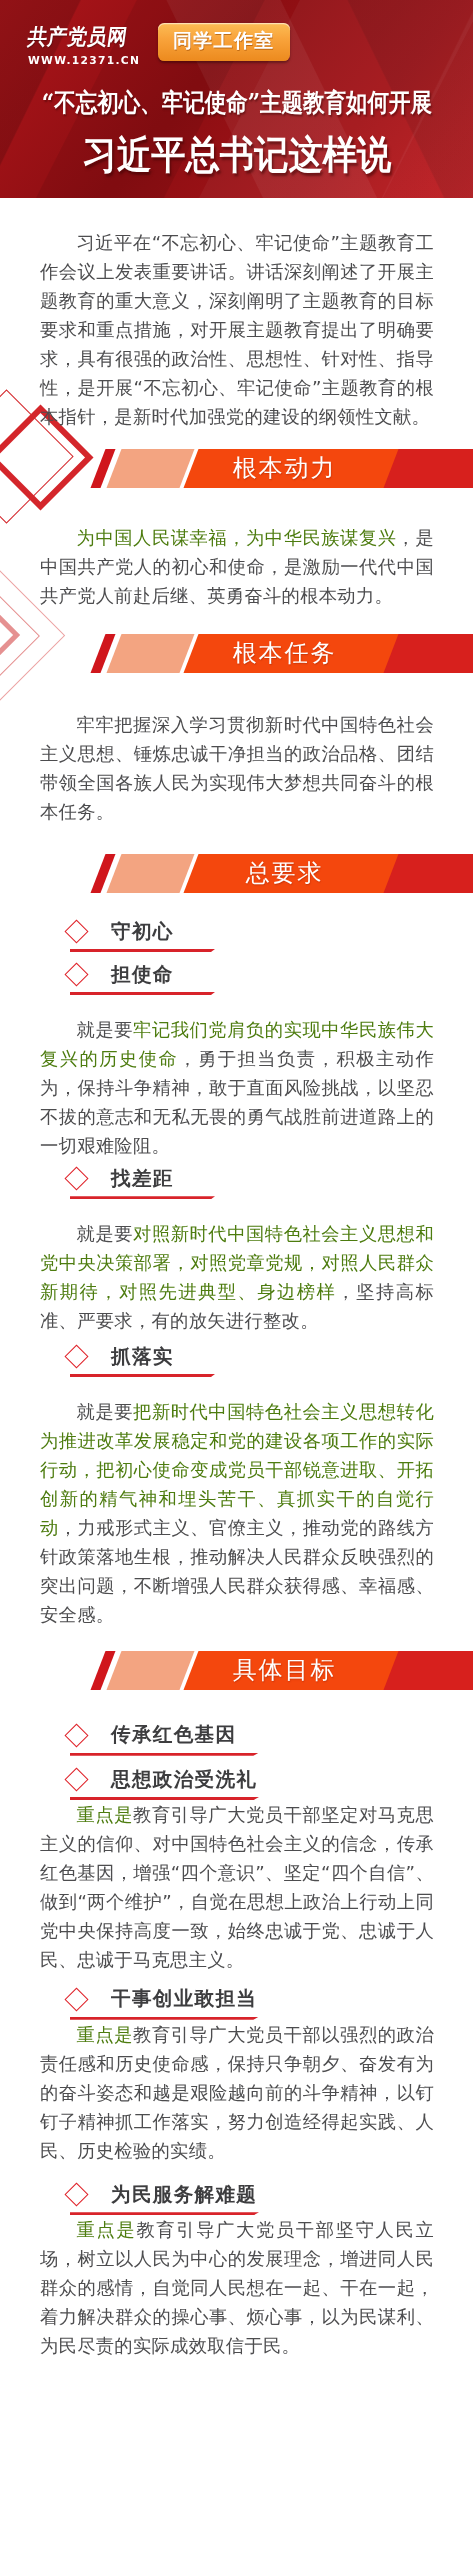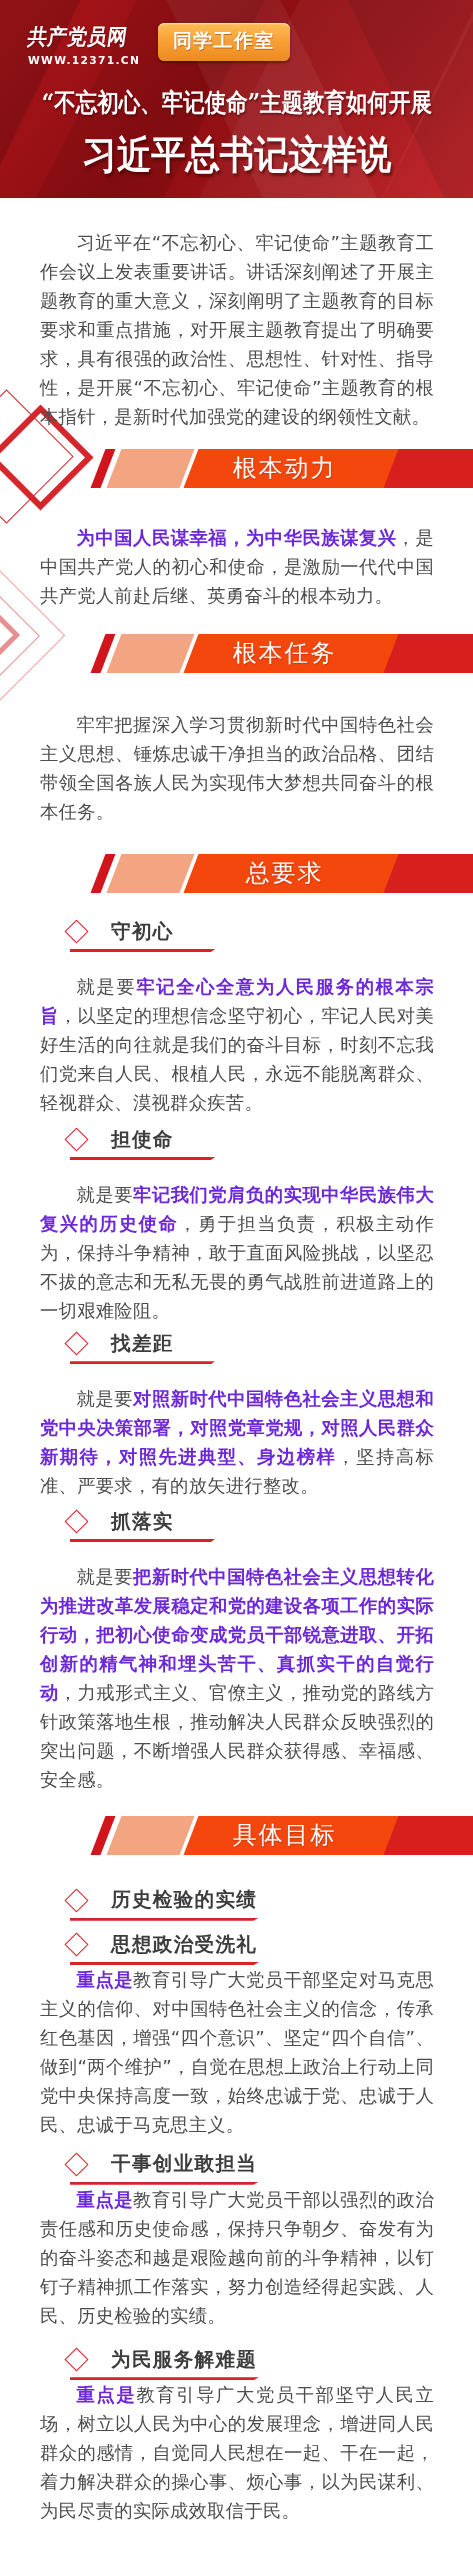--- a/index.html
+++ b/index.html
@@ -42,21 +42,21 @@
   .deco-right .d1{width:95px;height:95px;border:1.9px solid #d4262b;right:-54px;top:211px;}
   .deco-right .d2{width:75px;height:75px;border:6.3px solid #d4262b;right:-78px;top:222px;}
   .deco-left .d1{width:117px;height:117px;border:1.3px solid #eca3a3;left:-76px;top:379px;}
   .deco-left .d2{width:82px;height:82px;border:1.3px solid #e59191;left:-59px;top:397px;}
   .deco-left .d3{width:54px;height:54px;border:5.7px solid #e59191;left:-45px;top:410px;}
 
   
   .content{position:relative;z-index:2;padding:0 40px;}
   p.body{margin:0;font-size:18.3px;line-height:29px;color:#4d4d4f;text-align:justify;
          text-indent:2em;letter-spacing:0.3px;}
-  .red{color:#6d28d9;font-weight:bold;}
+  .red{color:#4d7c0f;}
 
   
   .ribbon{position:relative;height:39px;margin-left:-40px;margin-right:-40px;}
   .ribbon i{position:absolute;top:0;bottom:0;transform:skewX(-21deg);}
   .r-sliver{left:98px;width:9.5px;background:#d0161c;}
   .r-peach{left:114px;width:73px;background:#f3a481;}
   .r-main{left:191px;right:-25px;background:#f4470d;}
   .r-dark{left:391px;right:-25px;background:#d7201d;}
   .r-label{position:absolute;left:95px;right:0;top:0;line-height:39px;text-align:center;
            color:#fff;font-family:"DejaVu Serif",serif;font-weight:normal;font-size:24px;letter-spacing:1.9px;
@@ -137,21 +137,20 @@
       <i class="r-main"></i>
       <i class="r-dark"></i>
       <span class="r-label">总要求</span>
     </div>
 
     <div class="sub-head mt-h1">
       <span class="diamond"></span>
       <h3 class="sub-title">守初心</h3>
       <i class="sub-line w3"></i>
     </div>
-    <p class="body mt-p"><span>就是要</span><span class="red">牢记全心全意为人民服务的根本宗旨</span><span>，以坚定的理想信念坚守初心，牢记人民对美好生活的向往就是我们的奋斗目标，时刻不忘我们党来自人民、根植人民，永远不能脱离群众、轻视群众、漠视群众疾苦。</span></p>
 
     <div class="sub-head mt-h2">
       <span class="diamond"></span>
       <h3 class="sub-title">担使命</h3>
       <i class="sub-line w3"></i>
     </div>
     <p class="body mt-p"><span>就是要</span><span class="red">牢记我们党肩负的实现中华民族伟大复兴的历史使命</span><span>，勇于担当负责，积极主动作为，保持斗争精神，敢于直面风险挑战，以坚忍不拔的意志和无私无畏的勇气战胜前进道路上的一切艰难险阻。</span></p>
 
     <div class="sub-head mt-h3">
       <span class="diamond"></span>
@@ -170,21 +169,21 @@
     <div class="ribbon mt-rib4">
       <i class="r-sliver"></i>
       <i class="r-peach"></i>
       <i class="r-main"></i>
       <i class="r-dark"></i>
       <span class="r-label">具体目标</span>
     </div>
 
     <div class="sub-head mt-g1">
       <span class="diamond"></span>
-      <h3 class="sub-title">历史检验的实绩</h3>
+      <h3 class="sub-title">传承红色基因</h3>
       <i class="sub-line w7"></i>
     </div>
 
     <div class="sub-head mt-g2">
       <span class="diamond"></span>
       <h3 class="sub-title">思想政治受洗礼</h3>
       <i class="sub-line w7"></i>
     </div>
     <p class="body mt-g5"><span class="red">重点是</span><span>教育引导广大党员干部坚定对马克思主义的信仰、对中国特色社会主义的信念，传承红色基因，增强“四个意识”、坚定“四个自信”、做到“两个维护”，自觉在思想上政治上行动上同党中央保持高度一致，始终忠诚于党、忠诚于人民、忠诚于马克思主义。</span></p>
 

